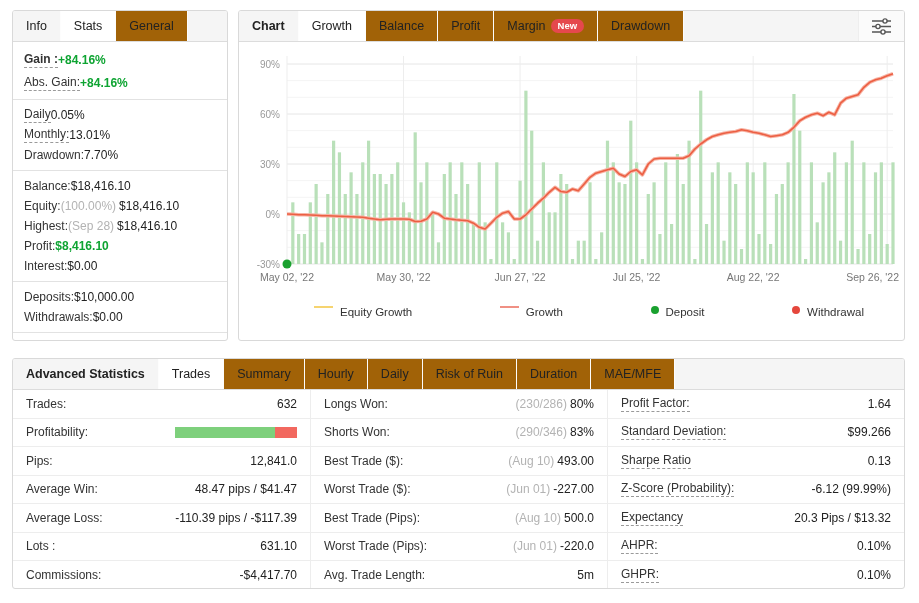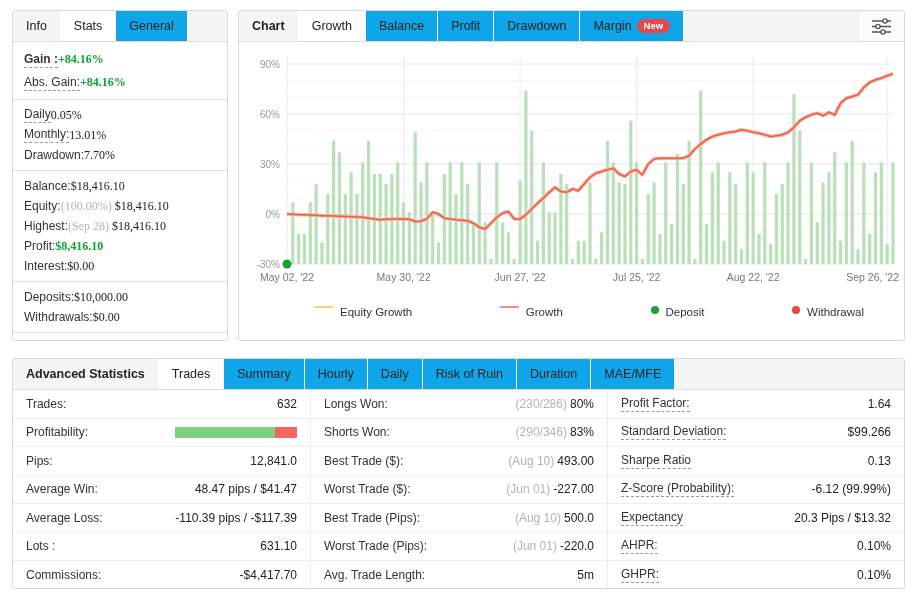--- a/index.html
+++ b/index.html
@@ -6,35 +6,35 @@
   html,body { background:#fff; }
   body { font-family:"Liberation Sans", sans-serif; color:#333; }
   .page { position:relative; width:919px; height:603px; background:#fff; overflow:hidden; }
   .panel { position:absolute; background:#fff; border:1px solid #d9d9d9; border-radius:3px; overflow:hidden; }
   #info-panel  { left:12px;  top:10px;  width:216px; height:331px; }
   #chart-panel { left:238px; top:10px;  width:667px; height:331px; }
   #stats-panel { left:12px;  top:358px; width:893px; height:231px; }
 
   .tabbar { display:flex; align-items:stretch; height:31px; background:#f5f5f5; border-bottom:1px solid #dcdcdc; }
   .tab { display:flex; align-items:center; gap:5px; padding:0 13px; font-size:12.5px; color:#222;
-         background:#0ea5e9; border-right:1px solid #fdfdfd; white-space:nowrap; }
+         background:#a16207; border-right:1px solid #fdfdfd; white-space:nowrap; }
   .tab.title { background:transparent; }
   .tab.bold { font-weight:bold;justify-content:center; }
   .tab.active { background:#fff; }
   .badge { background:#e5484d; color:#fff; font-size:9.5px; font-weight:bold; padding:2px 7px; border-radius:9px; line-height:1; }
   .icon-box { margin-left:auto; width:46px; display:flex; align-items:center; justify-content:center; background:#fbfbfb; border-left:1px solid #eee; }
 
   
   .info-body { padding:6px 0 0 0; }
   .irow { display:flex; align-items:center; padding:0 11px; height:20px; font-size:12px; }
   .irow.tall { height:23px; }
   .irow .lbl { color:#333; }
   .irow .lbl.u { border-bottom:1px dashed #9a9a9a; padding-bottom:1px; }
   .irow .lbl.b { font-weight:bold; }
-  .irow .val { color:#222; text-align:right;font-family:Liberation Serif, serif; }
+  .irow .val { color:#222; text-align:right; }
   .irow .val .muted { color:#b3b3b3; margin-right:3px; }
   .irow .val.green { color:#0ea432; font-weight:bold; }
   .divider { border-top:1px solid #e2e2e2; margin:5px 0; }
 
   
   .chart-wrap { padding:4px 2px 0 2px; }
   .legend { display:flex; align-items:center; padding:8px 40px 0 75px; justify-content:space-between; }
   .legend-item { display:flex; gap:7px; font-size:11.5px; color:#333; }
   .swatch-line { display:inline-block; width:19px; height:0; border-top:2px solid; }
   .swatch-dot { display:inline-block; width:8px; height:8px; border-radius:50%; }
@@ -134,25 +134,25 @@
         <div class="tab active">
           <span>Growth</span>
         </div>
         <div class="tab">
           <span>Balance</span>
         </div>
         <div class="tab">
           <span>Profit</span>
         </div>
         <div class="tab">
-          <span>Drawdown</span>
-        </div>
-        <div class="tab">
           <span>Margin</span>
           <span class="badge">New</span>
+        </div>
+        <div class="tab">
+          <span>Drawdown</span>
         </div>
         <div class="icon-box">
           <svg width="19" height="17" viewBox="0 0 19 17">
             <g stroke="#555" stroke-width="1.4" fill="#fff">
               <line x1="0" y1="3" x2="19" y2="3"></line>
               <circle cx="13" cy="3" r="2.1"></circle>
               <line x1="0" y1="8.5" x2="19" y2="8.5"></line>
               <circle cx="6" cy="8.5" r="2.1"></circle>
               <line x1="0" y1="14" x2="19" y2="14"></line>
               <circle cx="11" cy="14" r="2.1"></circle>

